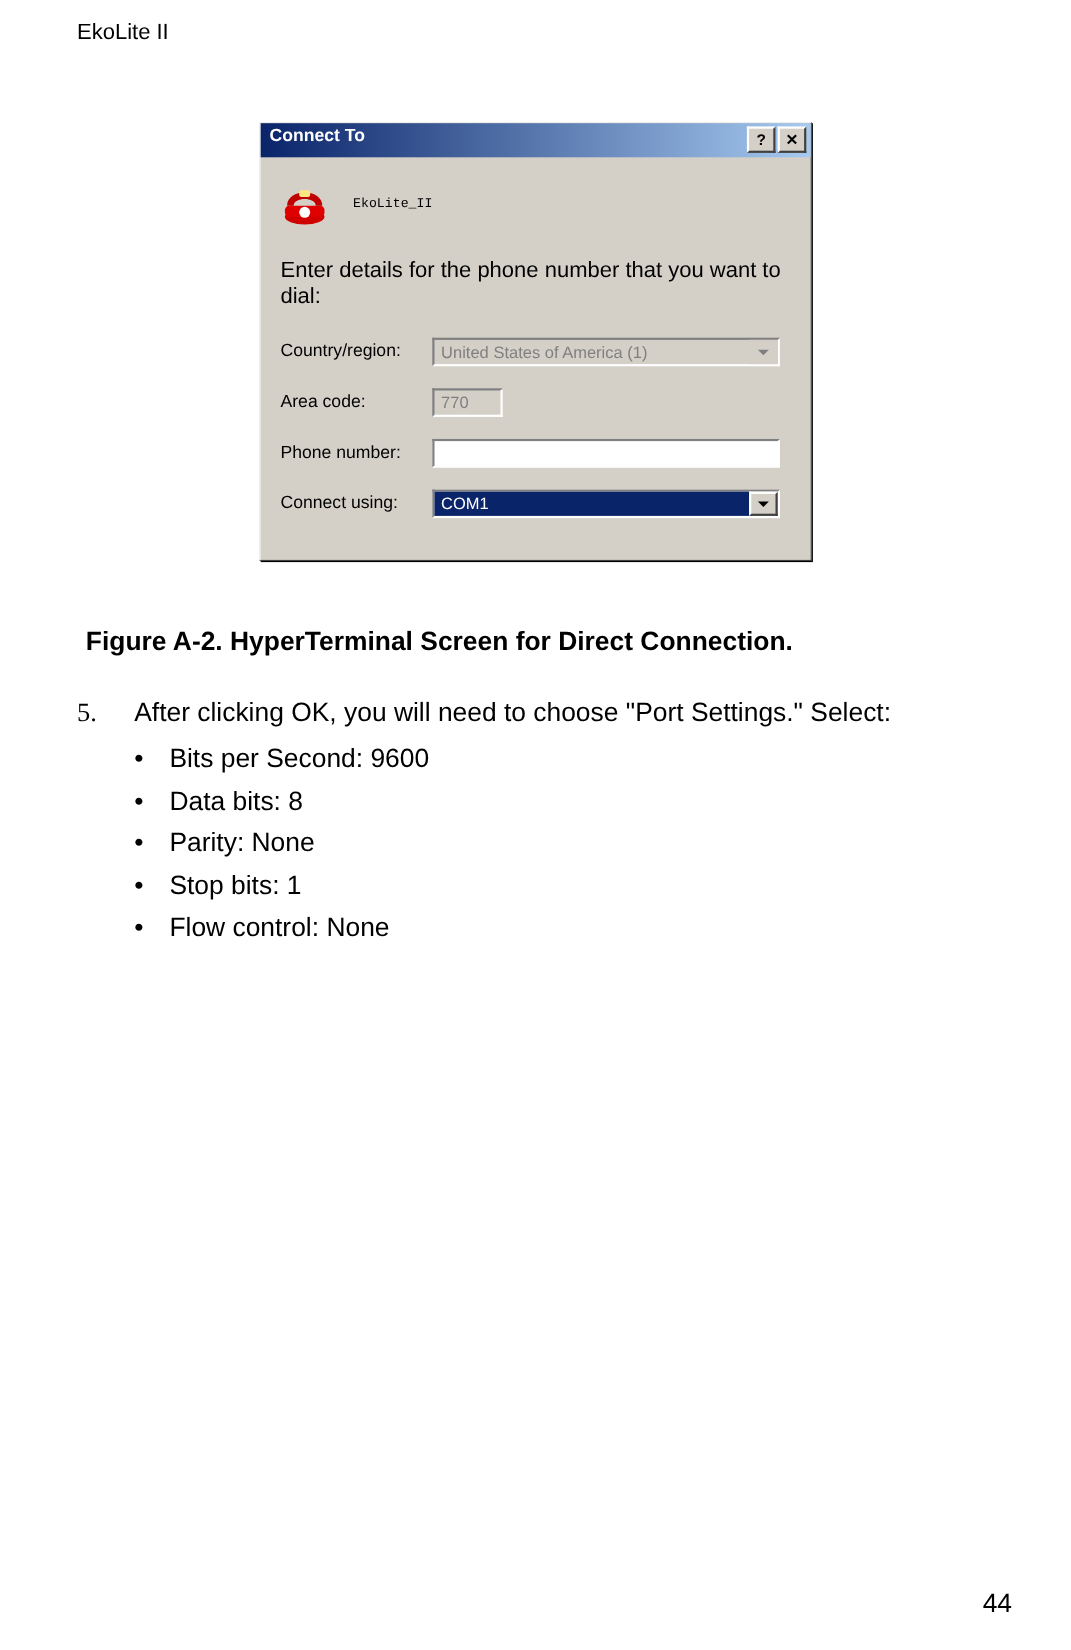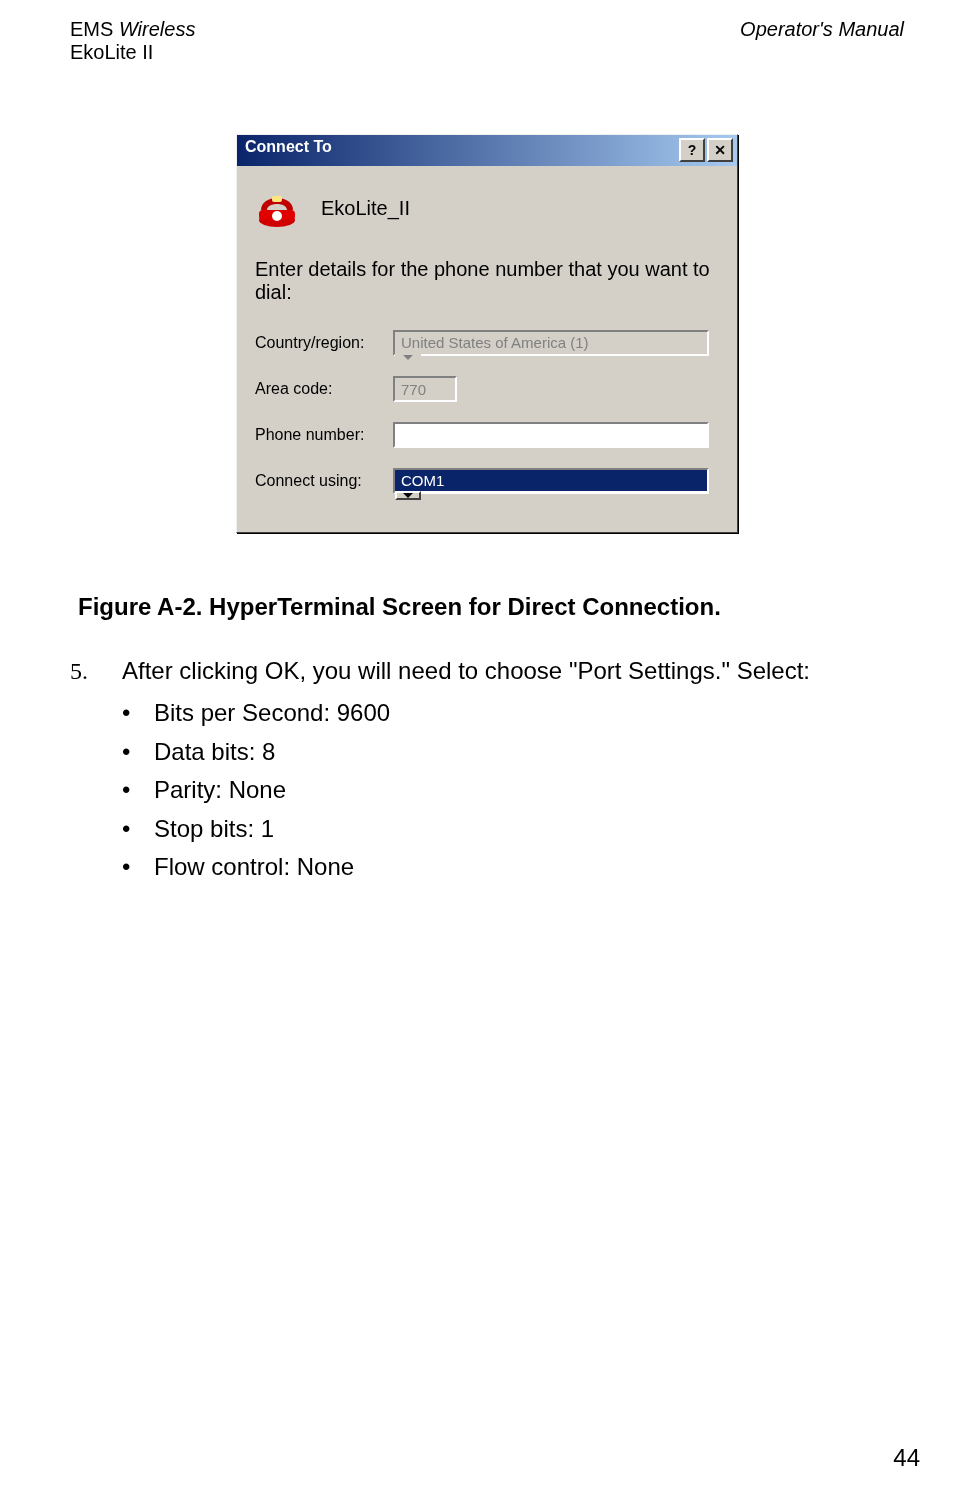--- a/index.html
+++ b/index.html
@@ -72,21 +72,21 @@
     font-family: Tahoma, Arial, sans-serif;
     font-size: 16px;
     color: #000;
   }
   .icon-row {
     display: flex;
     align-items: center;
     margin-bottom: 28px;
   }
   .phone-icon-svg { width: 44px; height: 44px; }
-  .conn-name { margin-left: 22px; font-size: 20px; }
+  .conn-name { margin-left: 22px; font-size: 12px; font-family: Liberation Mono, monospace; }
   .instr {
     font-size: 20px;
     margin-bottom: 26px;
   }
   .form-row {
     display: flex;
     align-items: center;
     margin-bottom: 20px;
   }
   .form-row label {
@@ -96,21 +96,20 @@
   .combo, .textin {
     border-top: 2px solid #808080;
     border-left: 2px solid #808080;
     border-right: 2px solid #fff;
     border-bottom: 2px solid #fff;
     background: #fff;
     height: 26px;
     display: flex;
     align-items: stretch;
     box-sizing: border-box;
-    flex-direction: column;
   }
   .combo .val, .textin .val {
     flex: 1;
     padding: 2px 6px;
     font-size: 15px;
     display: flex;
     align-items: center;
   }
   .disabled { background: #d4d0c8; }
   .disabled .val { color: #808080; }
@@ -205,26 +204,20 @@
     right: 54px;
     bottom: 28px;
     font-size: 24px;
   }
 </style>
 </head>
 <body>
 
 <div class="page">
 
-  <div class="header-row">
-    <div>
-      <span>EMS </span><span class="hl1">Wireless</span>
-    </div>
-    <div class="hl1">Operator's Manual</div>
-  </div>
   <div class="hl3">EkoLite II</div>
 
   <div class="dialog-wrap">
     <div class="dialog">
       <div class="titlebar">
         <span>Connect To</span>
         <span class="spacer"></span>
         <div class="tb-btn">
             <span>?</span>
           </div>

